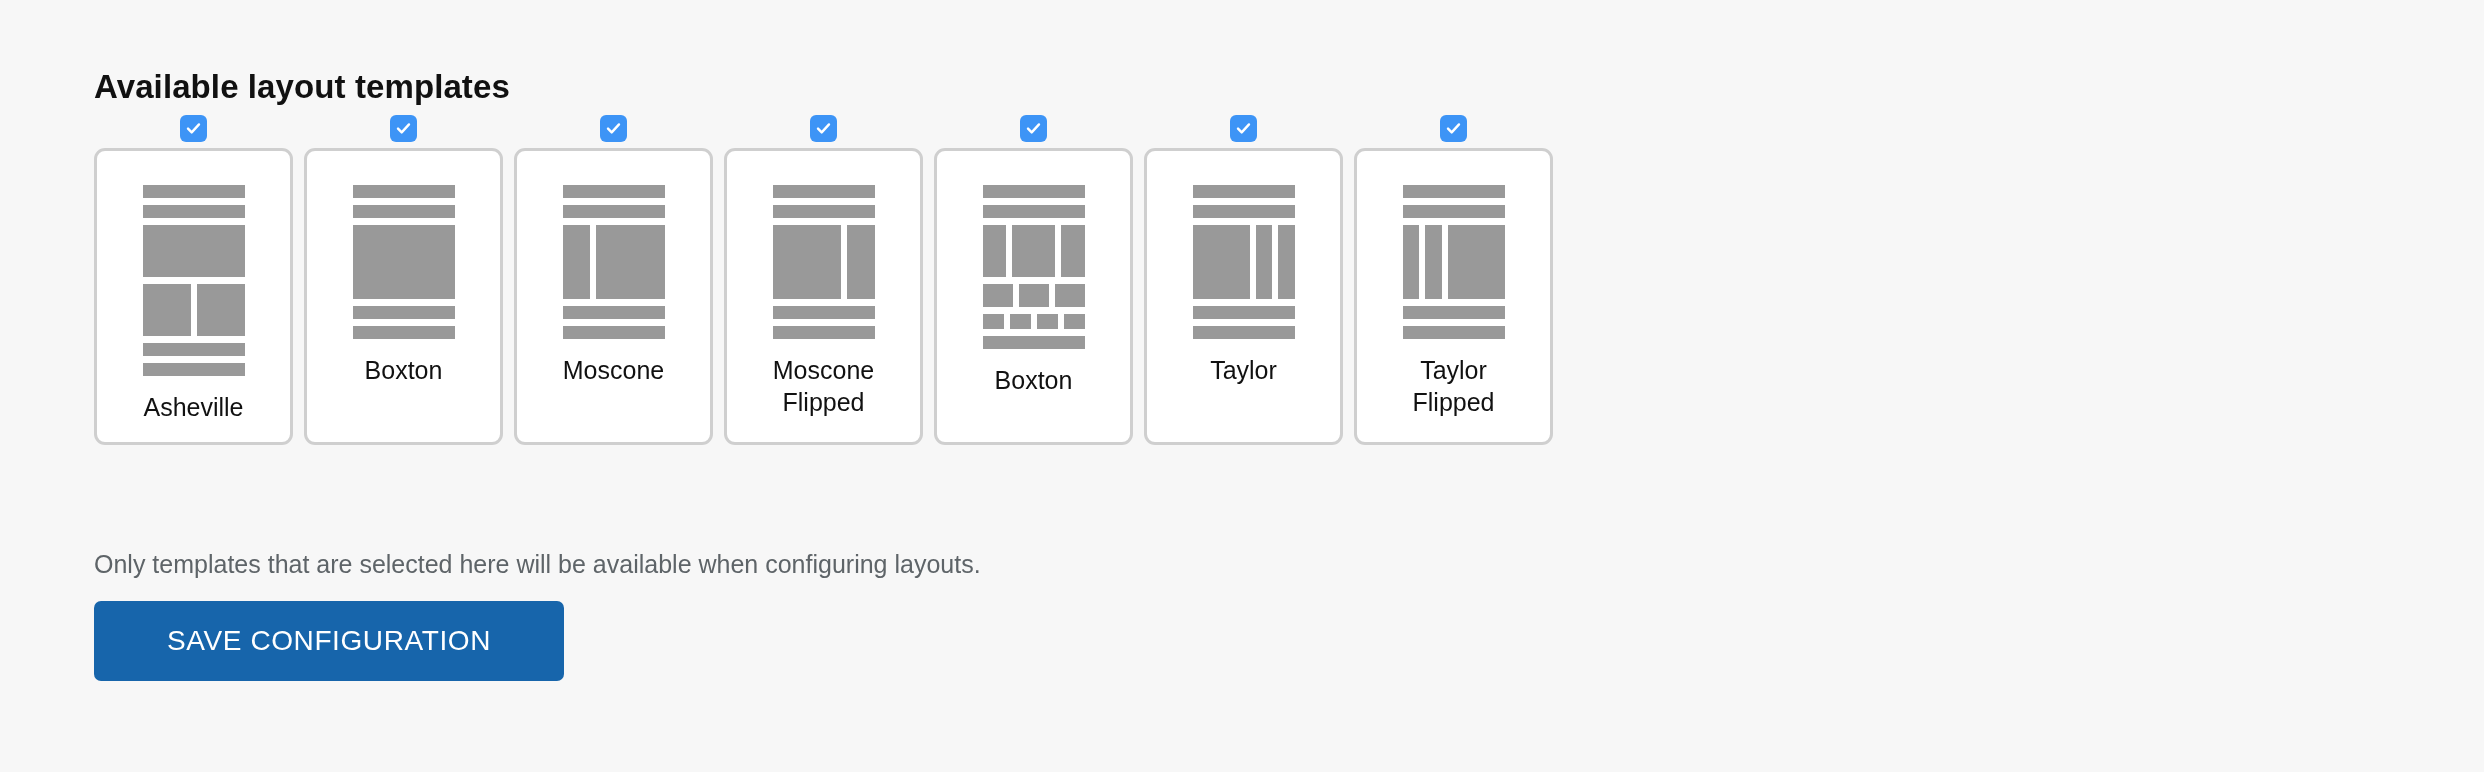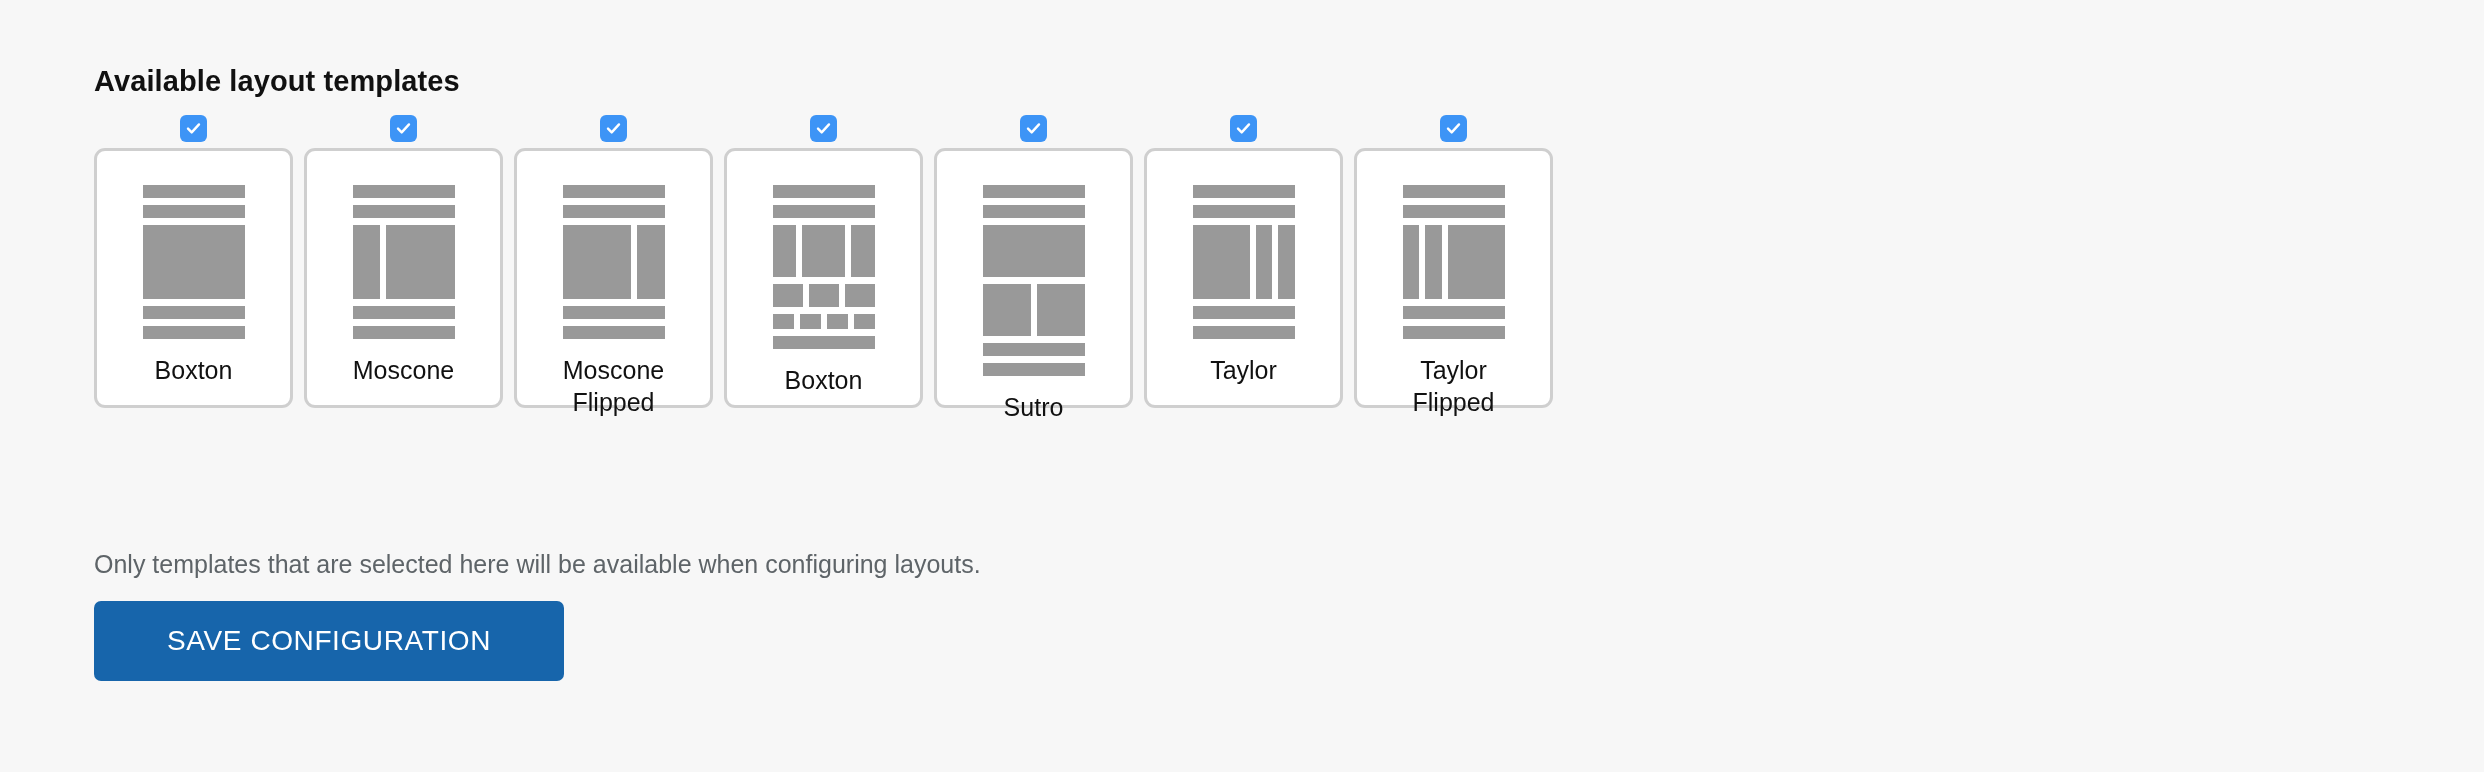--- a/index.html
+++ b/index.html
@@ -18,21 +18,21 @@
     width: 2484px;
     height: 772px;
     padding: 0;
   }
 
   
   .page-heading {
     position: absolute;
     left: 94px;
     top: 42px;
-    font-size: 29px;
+    font-size: 33px;
     font-weight: bold;
     letter-spacing: 0.1px;
     color: #111111;
     line-height: 1.1;
   }
 
   
   .templates-row {
     position: absolute;
     left: 94px;
@@ -60,21 +60,21 @@
     justify-content: center;
     margin-bottom: 6px;
     cursor: pointer;
     flex: none;
   }
   .checkbox svg { display: block; }
 
   
   .template-card {
     width: 199px;
-    height: 260px;
+    height: 297px;
     background: #ffffff;
     border: 3px solid #cfcfcf;
     border-radius: 11px;
     display: flex;
     flex-direction: column;
     align-items: center;
     padding-top: 34px;
     cursor: pointer;
   }
 
@@ -161,20 +161,41 @@
       <div class="template-item">
         <div class="checkbox">
           <svg width="17" height="17" viewBox="0 0 17 17">
             <path d="M3 8.6 L6.7 12.4 L14 4.4" fill="none" stroke="#ffffff" stroke-width="2.4" stroke-linecap="round" stroke-linejoin="round"></path>
           </svg>
         </div>
         <div class="template-card">
           <div class="thumb">
             <div class="bar thin"></div>
             <div class="bar thin"></div>
+            <div class="bar block"></div>
+            <div class="cols h-mid">
+              <div class="col" style="flex: 1 1 0px;"></div>
+              <div class="col" style="flex: 1 1 0px;"></div>
+            </div>
+            <div class="bar thin"></div>
+            <div class="bar thin"></div>
+          </div>
+          <div class="template-name">Asheville</div>
+        </div>
+      </div>
+      <div class="template-item">
+        <div class="checkbox">
+          <svg width="17" height="17" viewBox="0 0 17 17">
+            <path d="M3 8.6 L6.7 12.4 L14 4.4" fill="none" stroke="#ffffff" stroke-width="2.4" stroke-linecap="round" stroke-linejoin="round"></path>
+          </svg>
+        </div>
+        <div class="template-card">
+          <div class="thumb">
+            <div class="bar thin"></div>
+            <div class="bar thin"></div>
             <div class="bar tall"></div>
             <div class="bar thin"></div>
             <div class="bar thin"></div>
           </div>
           <div class="template-name">Boxton</div>
         </div>
       </div>
       <div class="template-item">
         <div class="checkbox">
           <svg width="17" height="17" viewBox="0 0 17 17">
@@ -250,41 +271,20 @@
       <div class="template-item">
         <div class="checkbox">
           <svg width="17" height="17" viewBox="0 0 17 17">
             <path d="M3 8.6 L6.7 12.4 L14 4.4" fill="none" stroke="#ffffff" stroke-width="2.4" stroke-linecap="round" stroke-linejoin="round"></path>
           </svg>
         </div>
         <div class="template-card">
           <div class="thumb">
             <div class="bar thin"></div>
             <div class="bar thin"></div>
-            <div class="bar block"></div>
-            <div class="cols h-mid">
-              <div class="col" style="flex: 1 1 0px;"></div>
-              <div class="col" style="flex: 1 1 0px;"></div>
-            </div>
-            <div class="bar thin"></div>
-            <div class="bar thin"></div>
-          </div>
-          <div class="template-name">Sutro</div>
-        </div>
-      </div>
-      <div class="template-item">
-        <div class="checkbox">
-          <svg width="17" height="17" viewBox="0 0 17 17">
-            <path d="M3 8.6 L6.7 12.4 L14 4.4" fill="none" stroke="#ffffff" stroke-width="2.4" stroke-linecap="round" stroke-linejoin="round"></path>
-          </svg>
-        </div>
-        <div class="template-card">
-          <div class="thumb">
-            <div class="bar thin"></div>
-            <div class="bar thin"></div>
             <div class="cols h-tall">
               <div class="col" style="flex: 1.9 1 0px;"></div>
               <div class="col" style="flex: 0.55 1 0px;"></div>
               <div class="col" style="flex: 0.55 1 0px;"></div>
             </div>
             <div class="bar thin"></div>
             <div class="bar thin"></div>
           </div>
           <div class="template-name">Taylor</div>
         </div>

